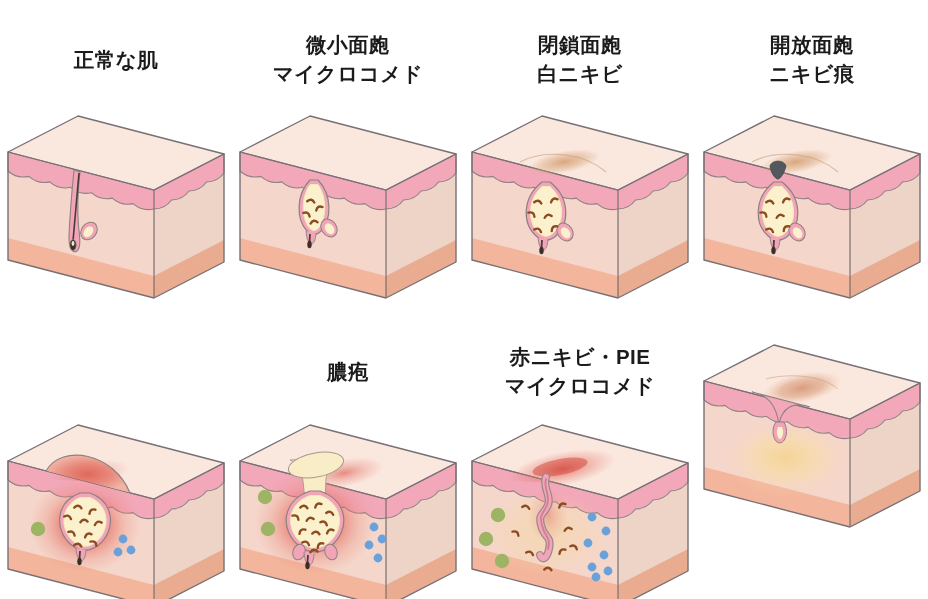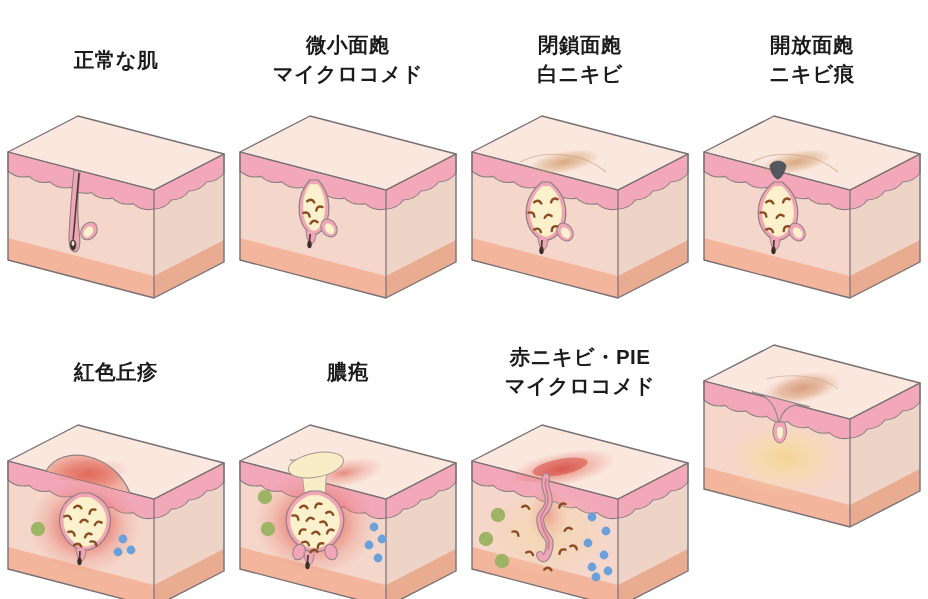--- a/index.html
+++ b/index.html
@@ -335,21 +335,20 @@
             <path d="M-3.6,1.2 Q-0.2,-3.4 3.6,0.6" transform="translate(84,114) rotate(-10)"></path>
             <path d="M-3.6,1.2 Q-0.2,-3.4 3.6,0.6" transform="translate(74,128) rotate(25)"></path>
             <path d="M-3.6,1.2 Q-0.2,-3.4 3.6,0.6" transform="translate(90,126) rotate(-35)"></path>
           </g>
 </svg>
       </div>
     </div>
   <div class="row row2" id="row2">
       <div class="cell">
         <div class="label">
-          <span>紅色丘疹</span>
         </div>
 <svg width="232" height="205" viewBox="0 0 232 205" role="img">
   <defs>
     <clipPath id="clipTop_4">
               <path d="M8,50 L78,14 L224,52 L154,88 Z"></path>
             </clipPath>
     <clipPath id="clipAll_4">
               <path d="M8,50 L154,88 L224,52 L224,160 L154,196 L8,158 Z"></path>
             </clipPath>
     <radialGradient id="glow_4">

